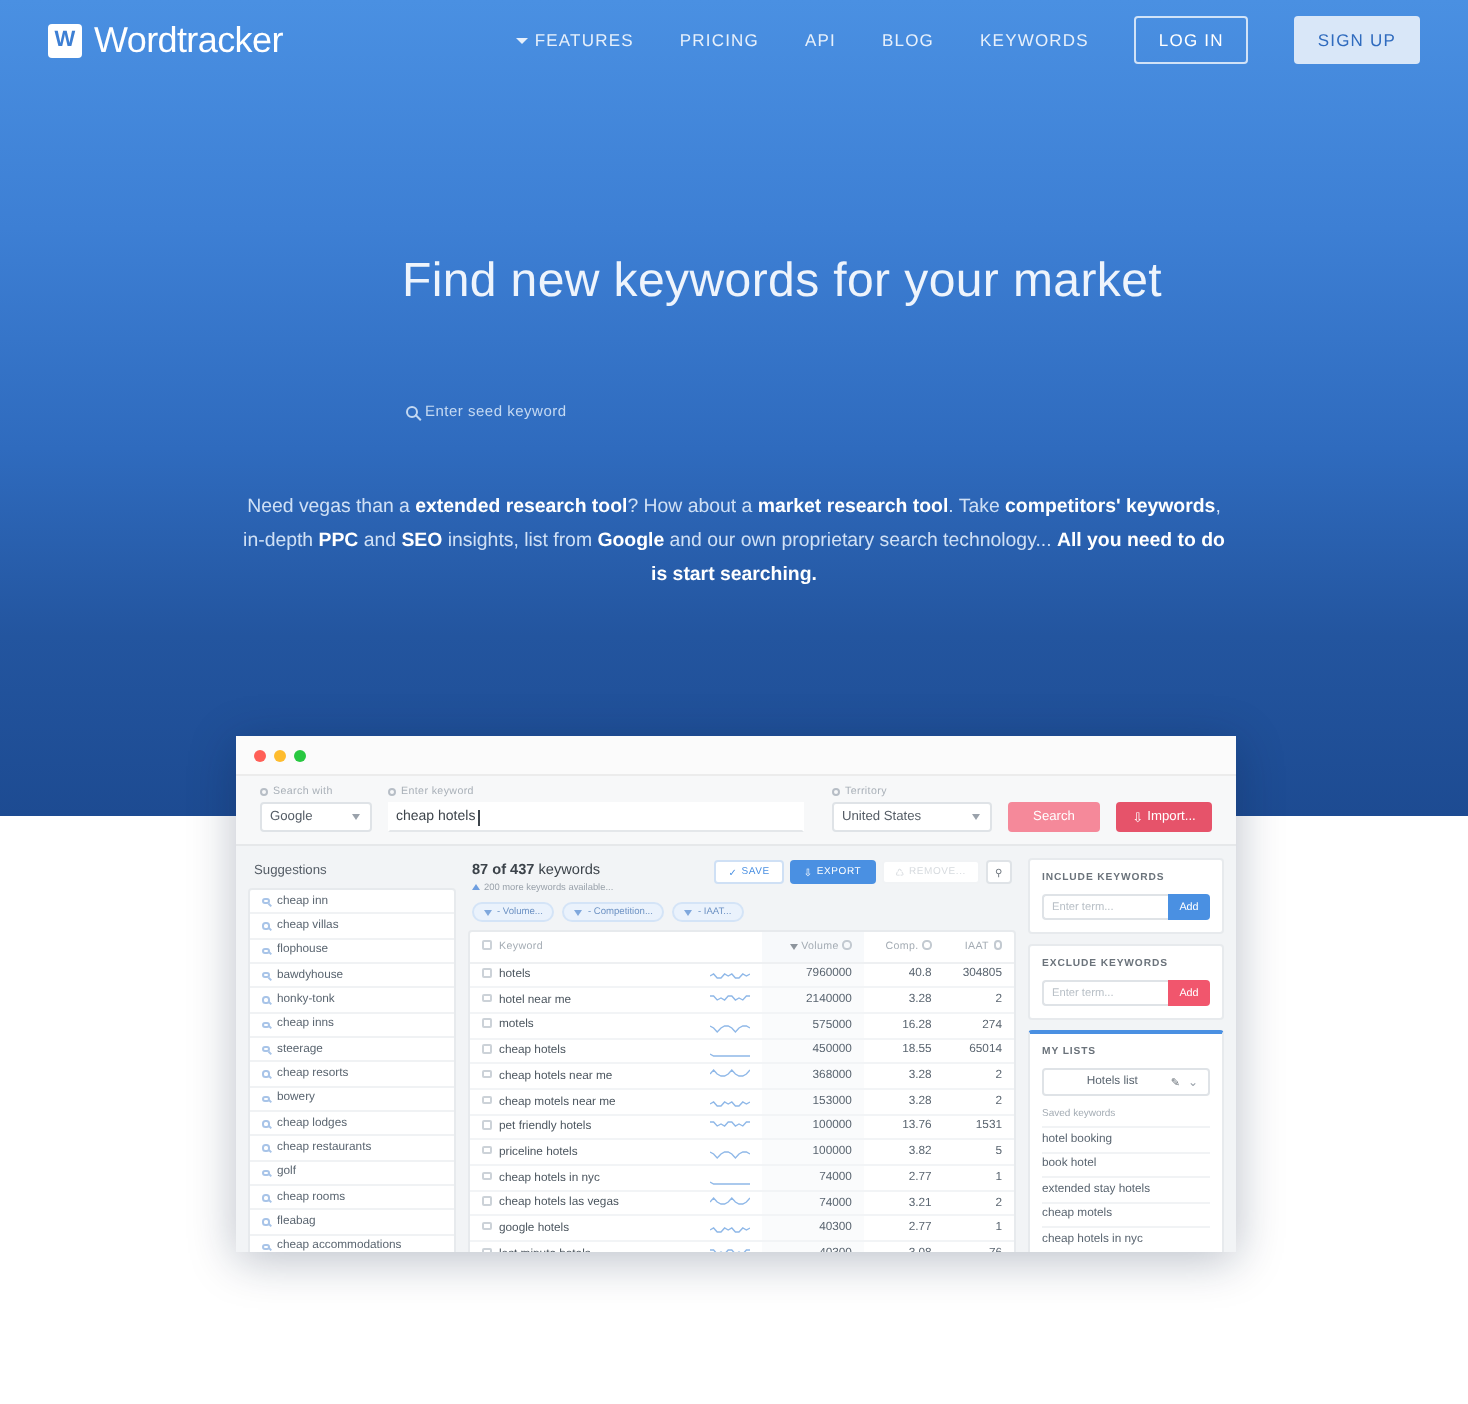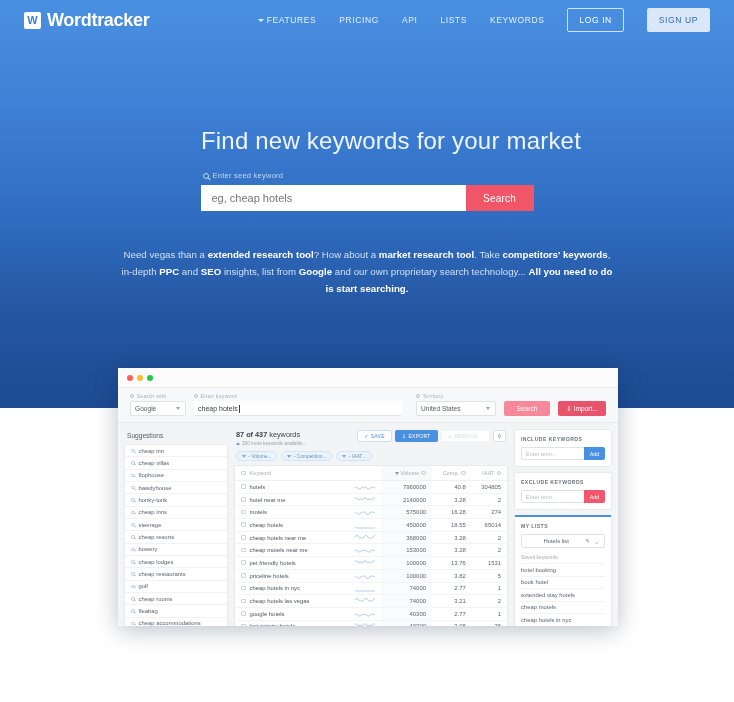--- a/index.html
+++ b/index.html
@@ -21,21 +21,21 @@
     height: 40px; display: flex; align-items: center;
     padding: 0 24px;
   }
   .brand { display: flex; align-items: center; gap: 6px; }
   .brand-mark {
     width: 17px; height: 17px; background: #ffffff; border-radius: 2px;
     display: flex; align-items: center; justify-content: center;
     color: #3d7fd4; font-size: 11px; font-weight: bold; line-height: 1;
   }
   .brand-name {
-    color: #ffffff; font-size: 18px; letter-spacing: -0.3px; font-weight: 700;
+    color: #ffffff; font-size: 18px; letter-spacing: -0.3px; font-weight: 400;
   }
   .nav-right {
     margin-left: auto; display: flex; align-items: center; gap: 23px;
   }
   .nav-link {
     color: #e7f0fb; font-size: 8.5px; letter-spacing: 0.6px;
     text-decoration: none; white-space: nowrap;
   }
   .caret-down {
     display: inline-block; width: 0; height: 0; margin-right: 3px;
@@ -49,21 +49,21 @@
   .btn-signup {
     border: none; color: #2f6bbe; background: #d9e7f8;
     font-size: 8.5px; letter-spacing: .6px; padding: 7px 12px; border-radius: 2px;
   }
 
   .hero-title {
     text-align: center; color: #eef4fc; font-weight: 300;
     font-size: 24px; letter-spacing: .2px; margin-top: 87px; margin-left: 48px;
   }
 
-  .search-wrap { width: 333px; margin: 16px auto 0; }
+  .search-wrap { width: 333px; margin: 46px auto 0; }
   .seed-label {
     font-size: 7.5px; color: #c4d9f2; letter-spacing: .25px;
     display: flex; align-items: center; gap: 4px; margin-bottom: 5px; padding-left: 2px;
   }
   .mag {
     display:inline-block; width: 6px; height: 6px; border: 1.2px solid #c4d9f2;
     border-radius: 50%; position: relative;
   }
   .mag::after {
     content:""; position:absolute; right:-3px; bottom:-2px; width:3.5px; height:1.2px;
@@ -275,37 +275,33 @@
 
     <div class="navbar">
       <div class="brand">
         <div class="brand-mark">W</div>
         <div class="brand-name">Wordtracker</div>
       </div>
       <div class="nav-right">
         <a class="nav-link" href="#"><i class="caret-down"></i><span>FEATURES</span></a>
         <a class="nav-link" href="#">PRICING</a>
         <a class="nav-link" href="#">API</a>
-        <a class="nav-link" href="#">LISTS</a>
+        <a class="nav-link" href="#">BLOG</a>
         <a class="nav-link" href="#">KEYWORDS</a>
         <button class="btn-login">LOG IN</button>
         <button class="btn-signup">SIGN UP</button>
       </div>
     </div>
 
     <h1 class="hero-title">Find new keywords for your market</h1>
 
     <div class="search-wrap">
       <div class="seed-label">
         <i class="mag"></i>
         <span>Enter seed keyword</span>
-      </div>
-      <div class="search-row">
-        <input class="search-input" type="text" placeholder="eg, cheap hotels" style="">
-        <button class="search-btn">Search</button>
       </div>
     </div>
 
     <p class="blurb"><span>Need vegas than a </span><b>extended research tool</b><span>? How about a </span><b>market research tool</b><span>. Take </span><b>competitors' keywords</b><span>, in-depth </span><b>PPC</b><span> and </span><b>SEO</b><span> insights, list from </span><b>Google</b><span> and our own proprietary search technology... </span><b>All you need to do is start searching.</b></p>
   </div>
 
   <div class="app-window">
 
     <div class="titlebar">
       <span class="dot r"></span>

